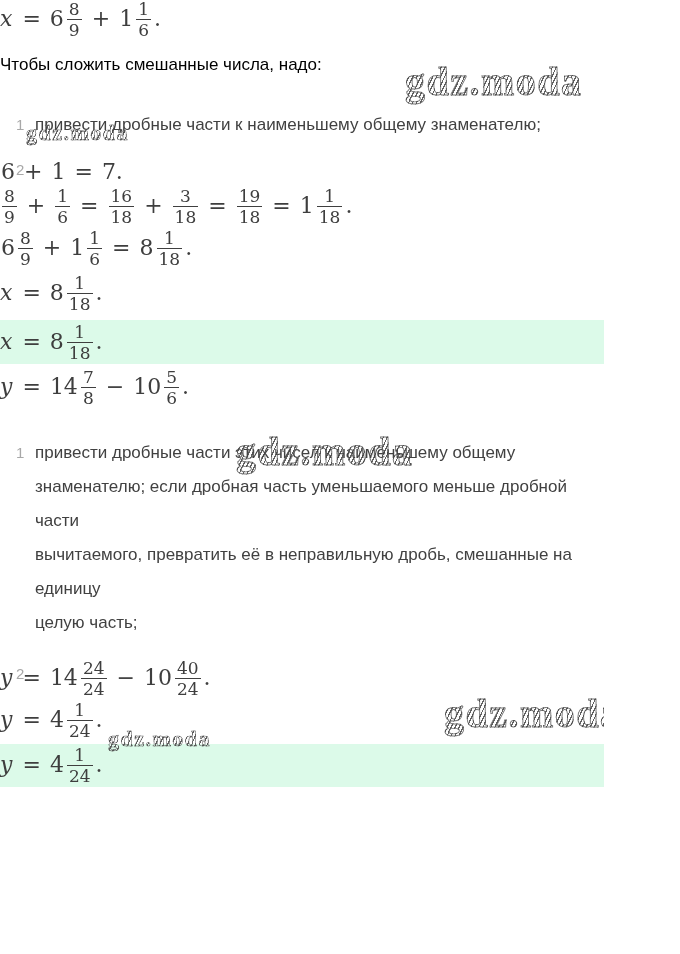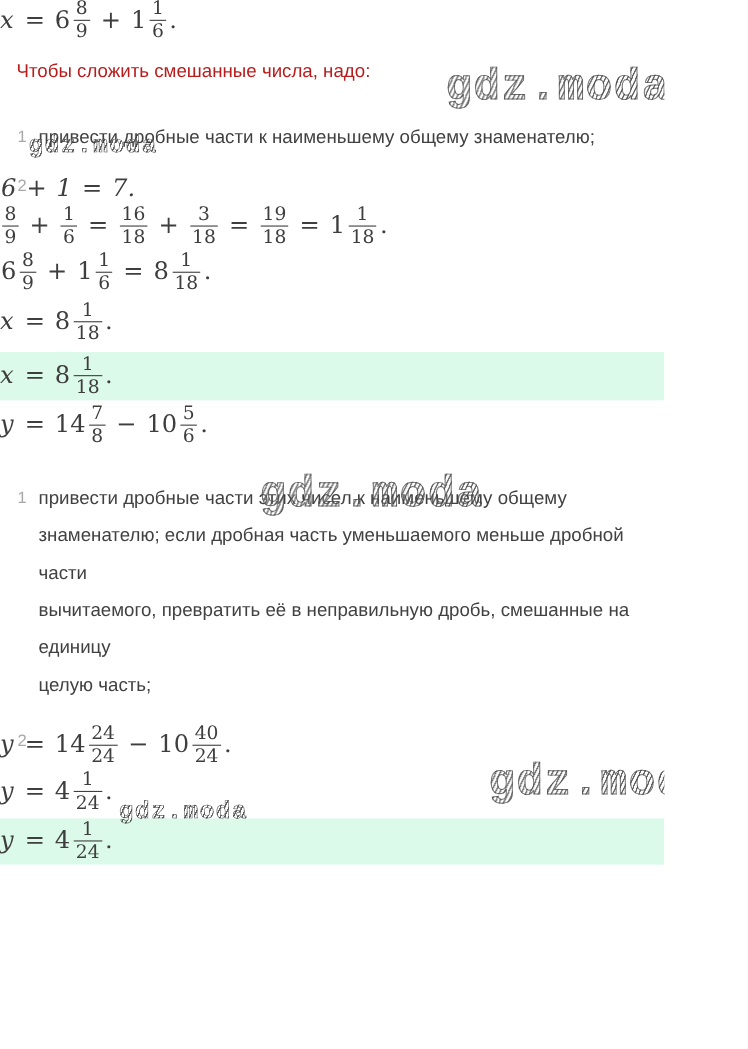--- a/index.html
+++ b/index.html
@@ -7,24 +7,24 @@
     position:relative;
     width:604px;height:954px;
     background:#ffffff;
     overflow:hidden;
     color:#414141;
     font-family:"Liberation Sans",sans-serif;
   }
 
   
   .intro{
-    margin:14px 0 0 15px;
+    margin:14px 0 0 0;
     font-size:17px;
     line-height:22px;
-    color:#b91c1c;
+    color:#000000;
   }
   ol.steps{
     list-style:none;
     margin:32px 0 0 0;
     padding:0;
   }
   ol.steps li{
     position:relative;
     padding:0 20px 0 35px;
     font-size:17px;
@@ -61,36 +61,36 @@
   }
   .fnum,.fden{
     display:block;
     font-size:17px;
     line-height:19px;
     padding:0 2px;
   }
   .fden{border-top:1.5px solid #3f3f3f;padding-top:1px;}
 
   .m1{margin-top:-2px;}
-  .m2{margin-top:18px;line-height:26px;font-style:italic;}
+  .m2{margin-top:18px;line-height:26px;}
   .m5{margin-top:3px;}
   .m7{margin-top:2px;}
   .m10{margin-top:3px;line-height:40px;}
   .hl{
     background:var(--hl,#dcfae9);
     padding:1px 0;
   }
   .hl.hlx{margin-top:6px;}
   .intro2{margin-top:14px;}
   ol.steps2{margin-top:28px;}
 
   
   .wm{
     position:absolute;
-    font-family:Liberation Mono, monospace;
+    font-family:Liberation Serif, serif;
     font-weight:700;
     letter-spacing:1.5px;
     color:rgba(80,80,80,0.55);
     background:repeating-linear-gradient(115deg,
       rgba(70,70,70,0.85) 0px, rgba(70,70,70,0.85) 1.2px,
       rgba(250,250,250,0.25) 1.2px, rgba(250,250,250,0.25) 3.6px);
     -webkit-background-clip:text;
     background-clip:text;
     -webkit-text-fill-color:transparent;
     -webkit-text-stroke:0.9px rgba(70,70,70,0.75);

